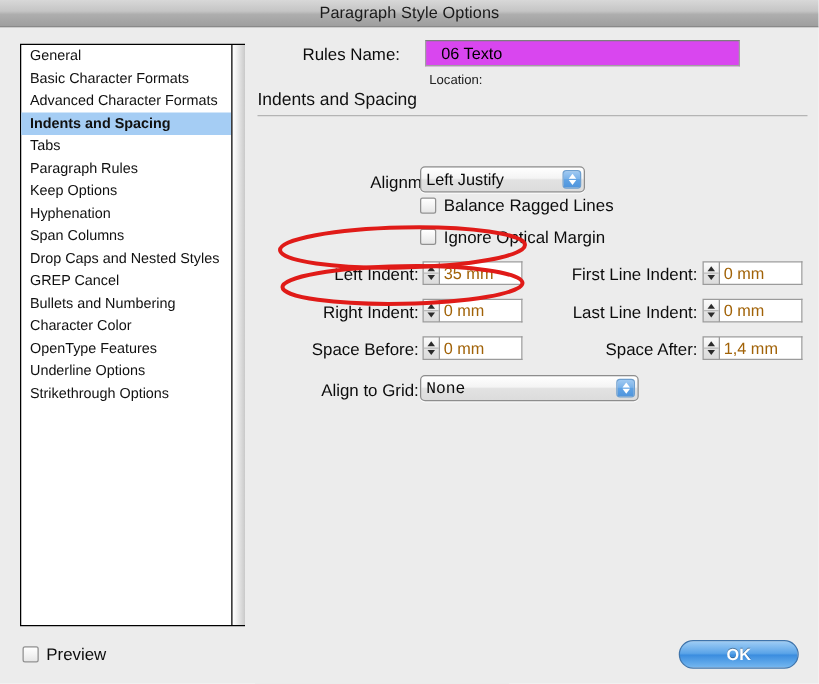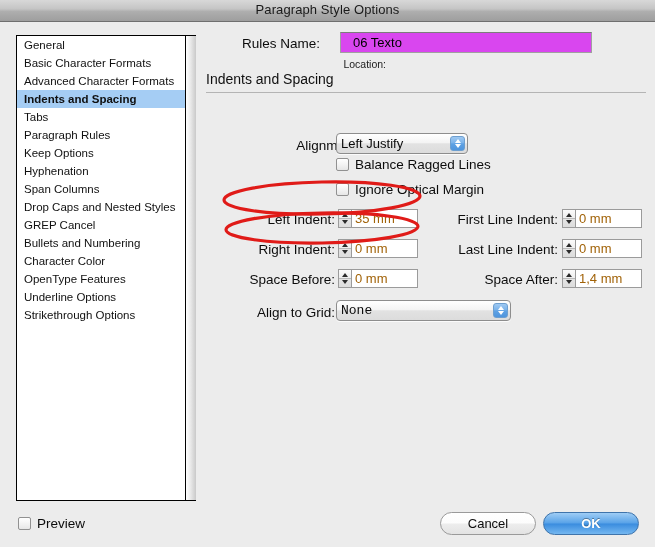--- a/index.html
+++ b/index.html
@@ -407,21 +407,20 @@
           </span>
       </div>
 
     </div>
 
     <div class="cbrow" style="left:18px; top:494px;">
       <span class="cbox"></span>
       <span class="cblabel">Preview</span>
     </div>
 
-    <div class="btn btn-cancel" style="left:440px; top:490px; width:96px;">Cancel</div>
     <div class="btn btn-ok" style="left:543px; top:490px; width:96px;">OK</div>
   </div>
 
   <svg class="annot" viewBox="0 0 655 547">
     <ellipse cx="322" cy="198" rx="98" ry="16" fill="none" stroke="#e01b18" stroke-width="3.2" transform="rotate(-1.2 322 198)"></ellipse>
     <ellipse cx="322" cy="228" rx="96" ry="15" fill="none" stroke="#e01b18" stroke-width="3.2" transform="rotate(-1.0 322 228)"></ellipse>
   </svg>
 
 </div>
 

